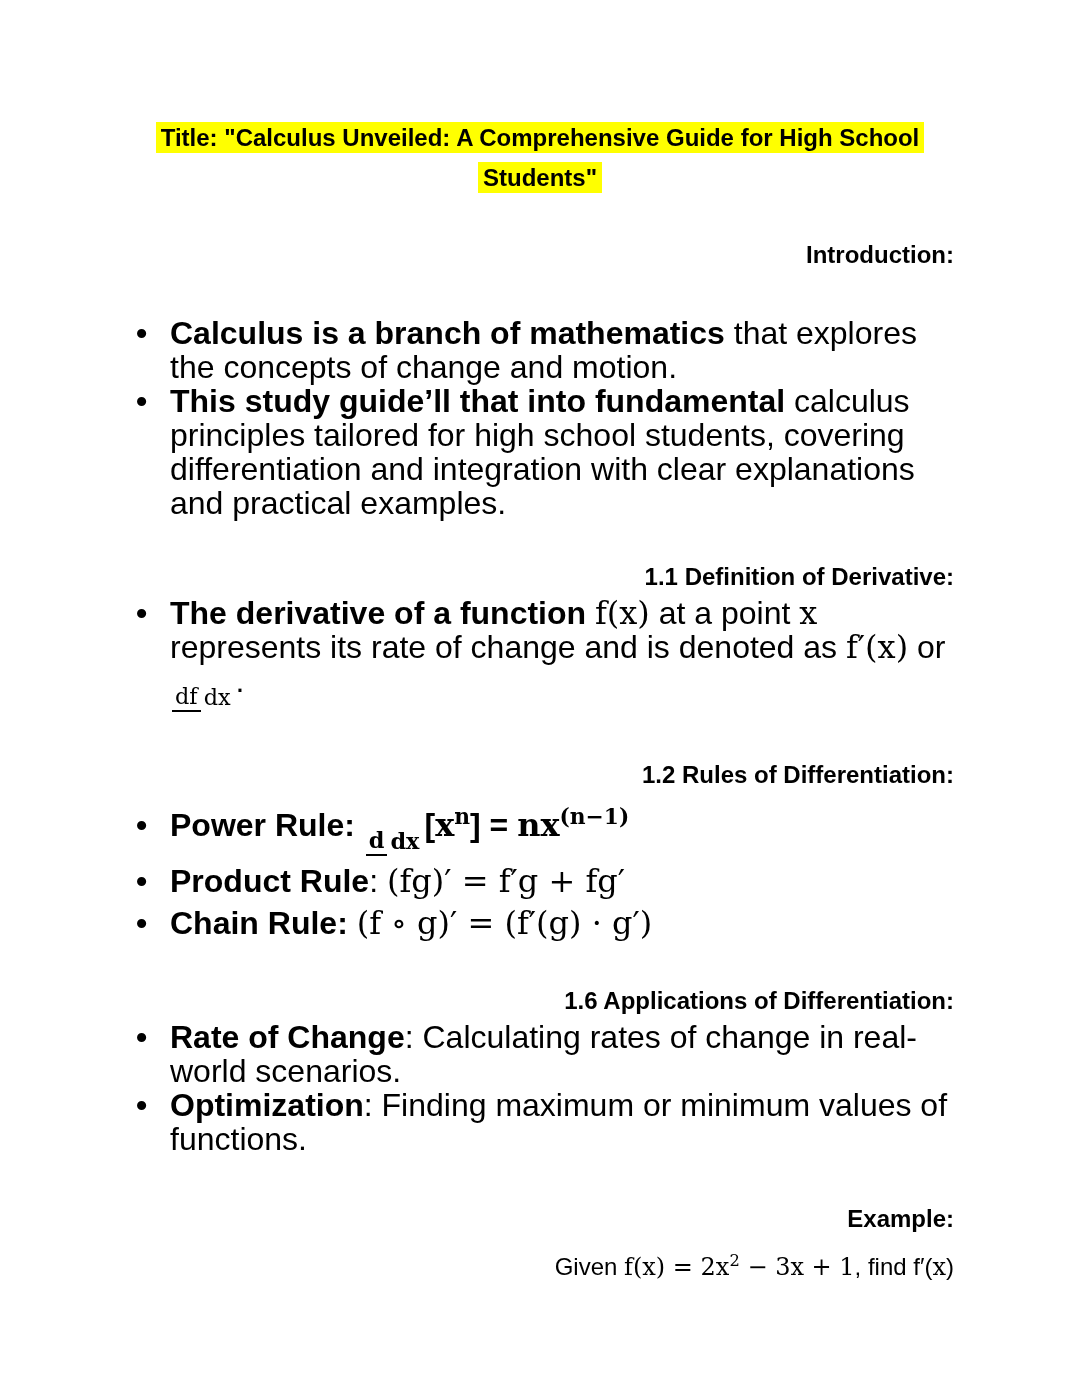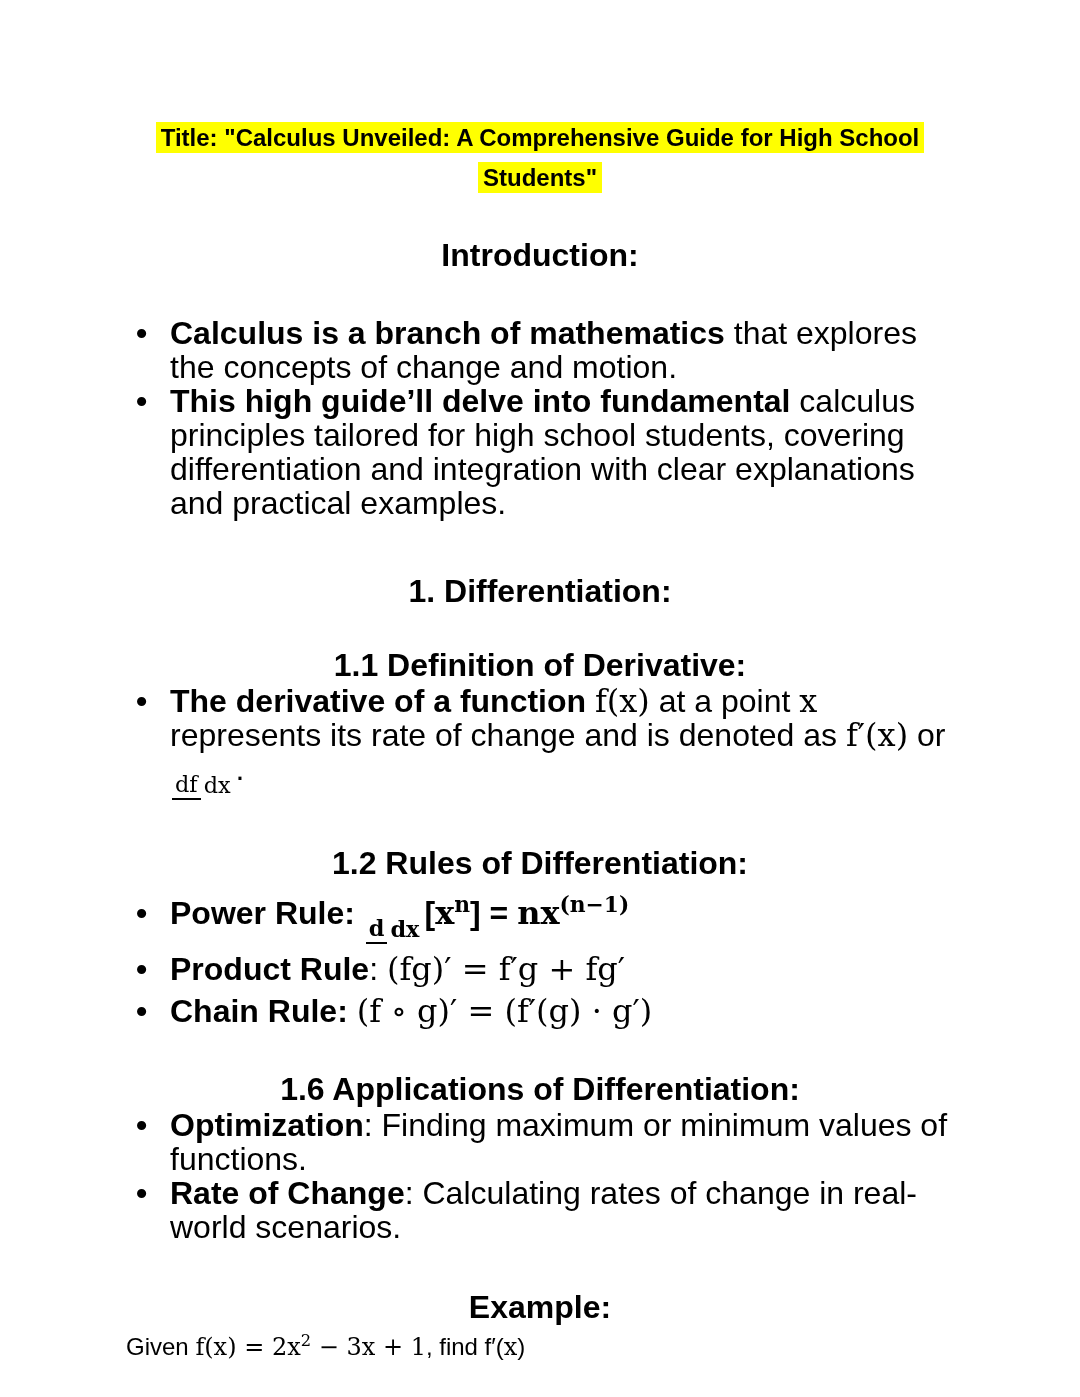--- a/index.html
+++ b/index.html
@@ -16,39 +16,39 @@
     width: 1080px;
     height: 1397px;
     padding: 118px 126px 0 126px;
   }
   
   .title { text-align: center; font-weight: bold; font-size: 24px; }
   .title-line { line-height: 40px; white-space: nowrap; }
   .title-line .hl { background: #ffff00; padding: 2px 5px; }
   
   .chead {
-    text-align: center;
+    text-align: right;
     font-weight: bold;
-    font-size: 32px;
+    font-size: 24px;
     line-height: 34px;
     margin: 0;
   }
   
   .blist { list-style: none; margin: 0; padding: 0; font-size: 32px; line-height: 34px; }
   .blist li { position: relative; padding-left: 44px; }
   .blist li::before {
     content: "\2022";
     position: absolute;
     left: 10px;
     top: 0;
     font-weight: bold;
   }
   .blist.rules li { margin-bottom: 8px; }
   
-  .problem { margin: 4px 0 0 0; font-size: 24px; line-height: 38px; }
+  .problem { margin: 12px 0 0 0; font-size: 24px; line-height: 38px; text-align: right; }
   
   .b { font-weight: bold; }
   .m { font-family: "DejaVu Serif", serif; }
   .sup { vertical-align: super; font-size: 0.68em; line-height: 0; }
   .frac {
     display: inline-flex;
     flex-direction: row;
     align-items: center;
     vertical-align: -0.55em;
     font-size: 0.70em;
@@ -83,24 +83,23 @@
 
   <div class="title">
     <div class="title-line"><span class="hl">Title: "Calculus Unveiled: A Comprehensive Guide for High School</span></div>
     <div class="title-line"><span class="hl">Students"</span></div>
   </div>
 
   <h2 class="chead mt-intro">Introduction:</h2>
 
   <ul class="blist mt-list1">
       <li><span class="b">Calculus is a branch of mathematics</span><span> that explores the concepts of change and motion.</span></li>
-      <li><span class="b">This high guide’ll delve into fundamental</span><span> calculus principles tailored for high school students, covering differentiation and integration with clear explanations and practical examples.</span></li>
+      <li><span class="b">This study guide’ll that into fundamental</span><span> calculus principles tailored for high school students, covering differentiation and integration with clear explanations and practical examples.</span></li>
     </ul>
 
-  <h2 class="chead mt-s1">1. Differentiation:</h2>
 
   <h2 class="chead mt-s11">1.1 Definition of Derivative:</h2>
 
   <ul class="blist tight">
       <li><span class="b">The derivative of a function </span><span class="m">f(x)</span><span> at a point </span><span class="m">x</span><span> represents its rate of change and is denoted as </span><span class="m">f′(x)</span><span> or </span><span class="frac m">
           <span class="num">df</span>
           <span class="den">dx</span>
         </span><span>.</span></li>
     </ul>
 
@@ -111,21 +110,21 @@
           <span class="num">d</span>
           <span class="den">dx</span>
         </span><span class="b">[</span><span class="b m">x</span><span class="sup b m">n</span><span class="b">] = </span><span class="b m">nx</span><span class="sup b m">(n−1)</span></li>
       <li><span class="b">Product Rule</span><span>: </span><span class="m">(fg)′ = f′g + fg′</span></li>
       <li><span class="b">Chain Rule: </span><span class="m">(f ∘ g)′ =  (f′(g) · g′)</span></li>
     </ul>
 
   <h2 class="chead mt-s13">1.6 Applications of Differentiation:</h2>
 
   <ul class="blist tight">
+      <li><span class="b">Rate of Change</span><span>: Calculating rates of change in real-world scenarios.</span></li>
       <li><span class="b">Optimization</span><span>: Finding maximum or minimum values of functions.</span></li>
-      <li><span class="b">Rate of Change</span><span>: Calculating rates of change in real-world scenarios.</span></li>
     </ul>
 
   <h2 class="chead mt-ex">Example:</h2>
 
   <p class="problem"><span>Given </span><span class="m">f(x) = 2x</span><span class="sup m">2</span><span class="m"> − 3x + 1</span><span>, find f′(</span><span class="m">x</span><span>)</span></p>
 
 </div>
 
 </body></html>

